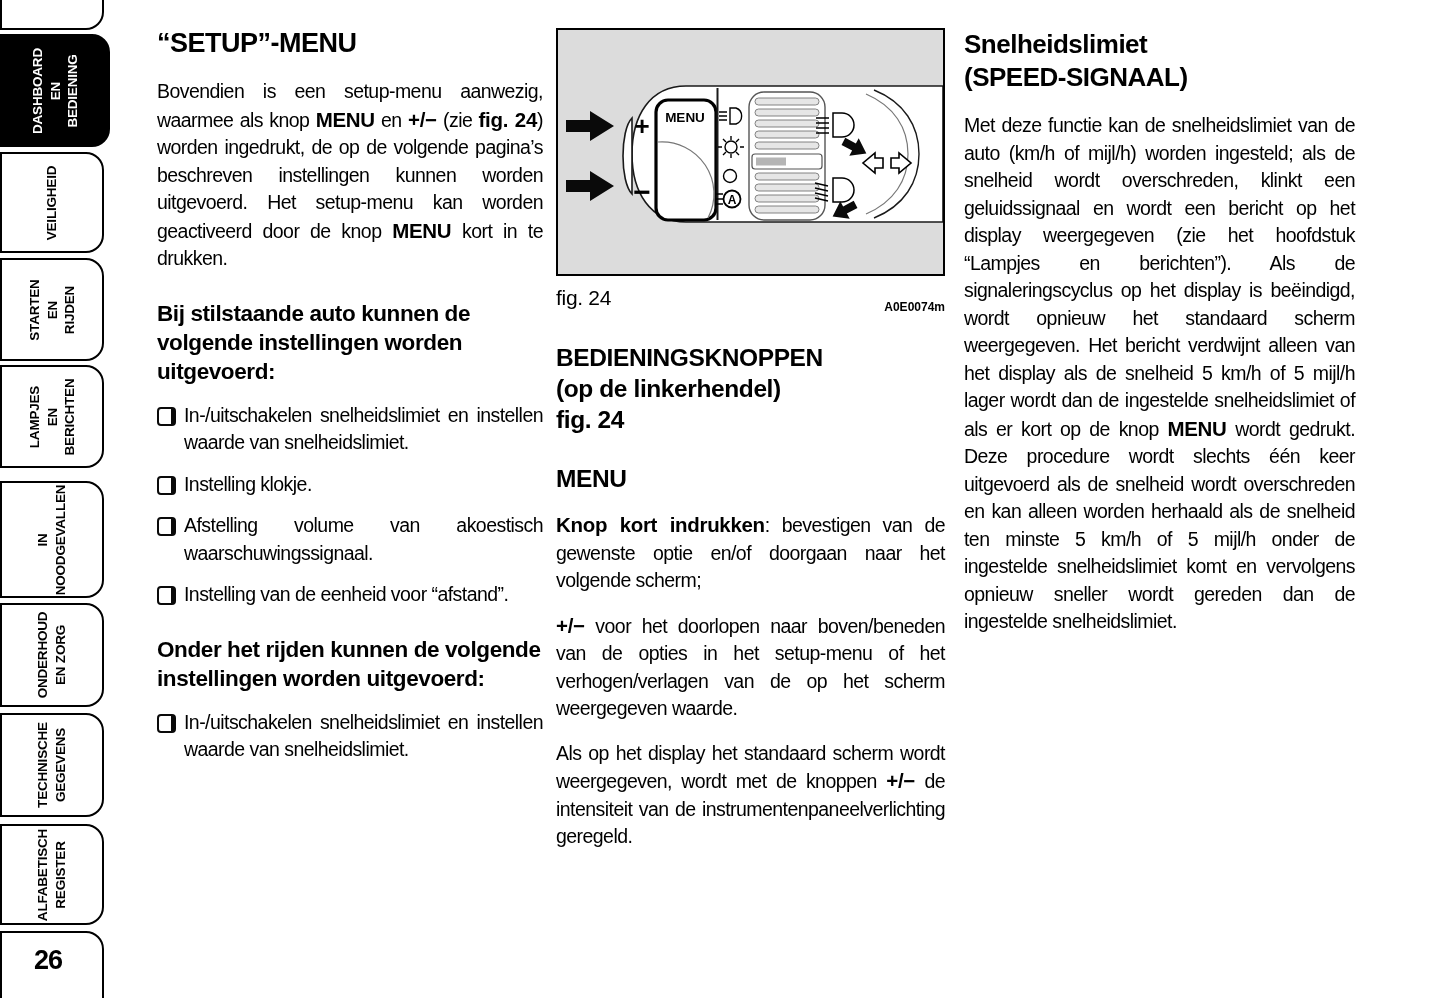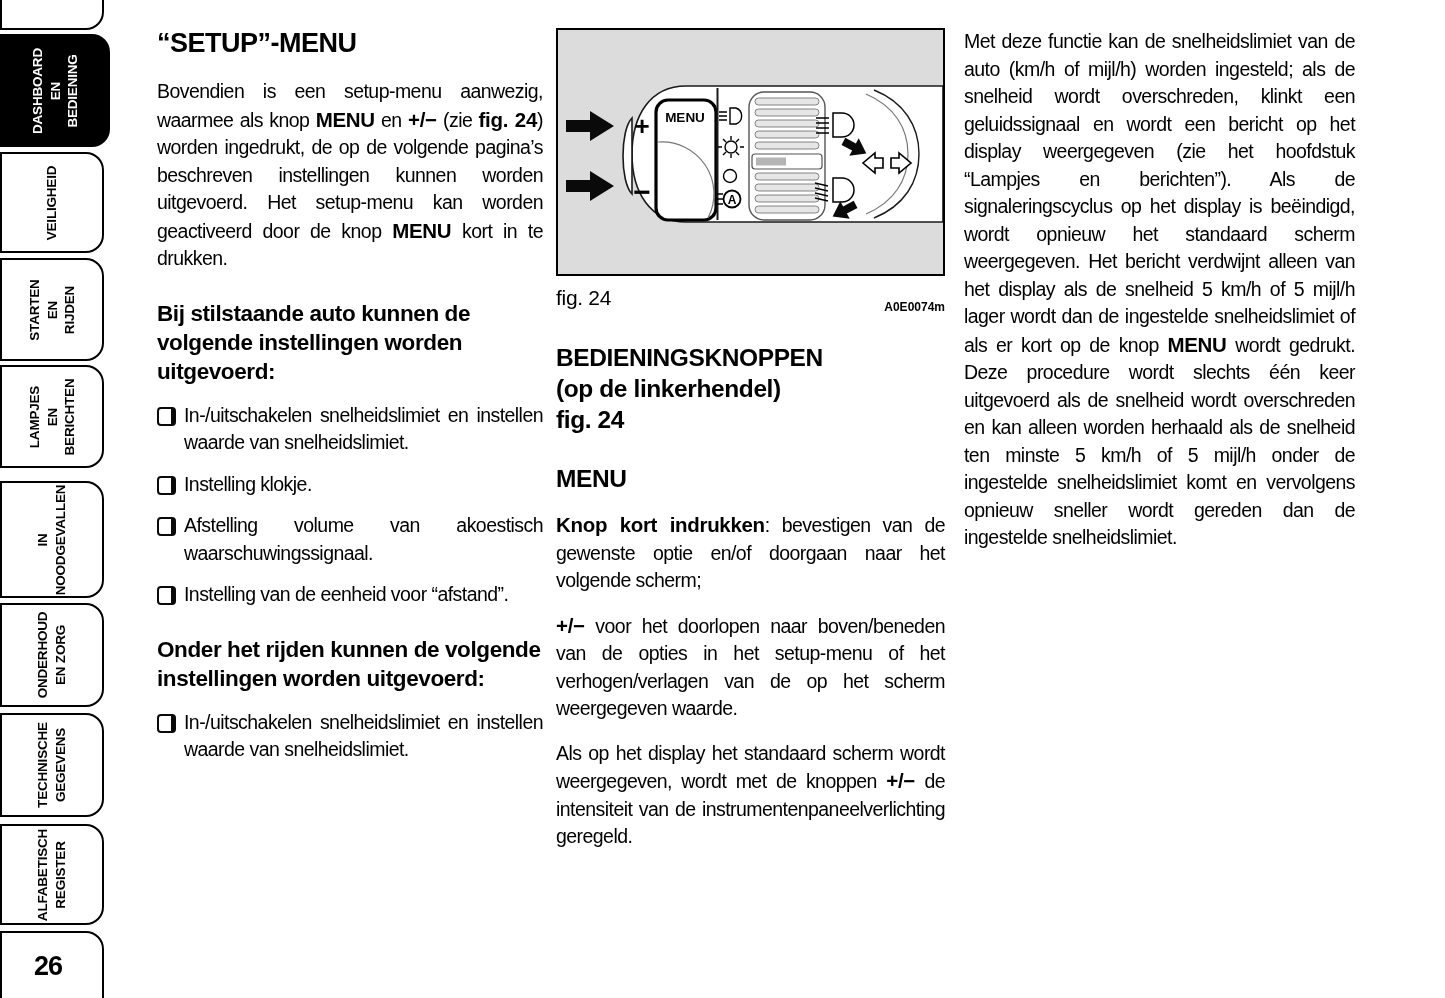--- a/index.html
+++ b/index.html
@@ -24,21 +24,21 @@
     font-weight:bold;font-size:13.5px;line-height:1.3;letter-spacing:-0.2px;
     color:#000;
   }
   .tab.active .tab-label{color:#fff;}
   .tab.ghost{top:-26px;height:56px;}
   .page-tab{
     position:absolute;left:0;top:931px;width:104px;height:90px;background:#fff;
     border:2.5px solid #000;border-radius:0 18px 18px 0;box-sizing:border-box;
   }
   .page-number{
-    position:absolute;top:18px;left:0;width:92px;text-align:center;
+    position:absolute;top:12px;left:0;width:92px;text-align:center;
     font-weight:bold;font-size:27px;letter-spacing:-1px;
   }
   
   .col{position:absolute;top:28px;}
   .col1{left:157px;width:386px;}
   .col2{left:556px;width:389px;}
   .col3{left:964px;width:391px;}
   p,h1,h2,h3,ul{margin:0;padding:0;}
   .body-text{
     font-size:19.5px;line-height:27.5px;letter-spacing:-0.55px;
@@ -245,14 +245,16 @@
 (op de linkerhendel)
 fig. 24</h2>
   <h3 class="menu-head">MENU</h3>
 
   <p class="body-text"><b>Knop kort indrukken</b><span>: bevestigen van de gewenste optie en/of doorgaan naar het volgende scherm;</span></p>
   <p class="body-text"><b>+/−</b><span> voor het doorlopen naar boven/beneden van de opties in het setup-menu of het verhogen/verlagen van de op het scherm weergegeven waarde.</span></p>
   <p class="body-text"><span>Als op het display het standaard scherm wordt weergegeven, wordt met de knoppen </span><b>+/−</b><span> de intensiteit van de instrumentenpaneelverlichting geregeld.</span></p>
 </section>
 
 <section class="col col3">
+  <h2 class="col3-head">Snelheidslimiet
+(SPEED-SIGNAAL)</h2>
   <p class="body-text"><span>Met deze functie kan de snelheidslimiet van de auto (km/h of mijl/h) worden ingesteld; als de snelheid wordt overschreden, klinkt een geluidssignaal en wordt een bericht op het display weergegeven (zie het hoofdstuk “Lampjes en berichten”). Als de signaleringscyclus op het display is beëindigd, wordt opnieuw het standaard scherm weergegeven. Het bericht verdwijnt alleen van het display als de snelheid 5 km/h of 5 mijl/h lager wordt dan de ingestelde snelheidslimiet of als er kort op de knop </span><b>MENU</b><span> wordt gedrukt.  Deze procedure wordt slechts één keer uitgevoerd als de snelheid wordt overschreden en kan alleen worden herhaald als de snelheid ten minste 5 km/h of 5 mijl/h onder de ingestelde snelheidslimiet komt en vervolgens opnieuw sneller wordt gereden dan de ingestelde snelheidslimiet.</span></p>
 </section>
 
 </body></html>

